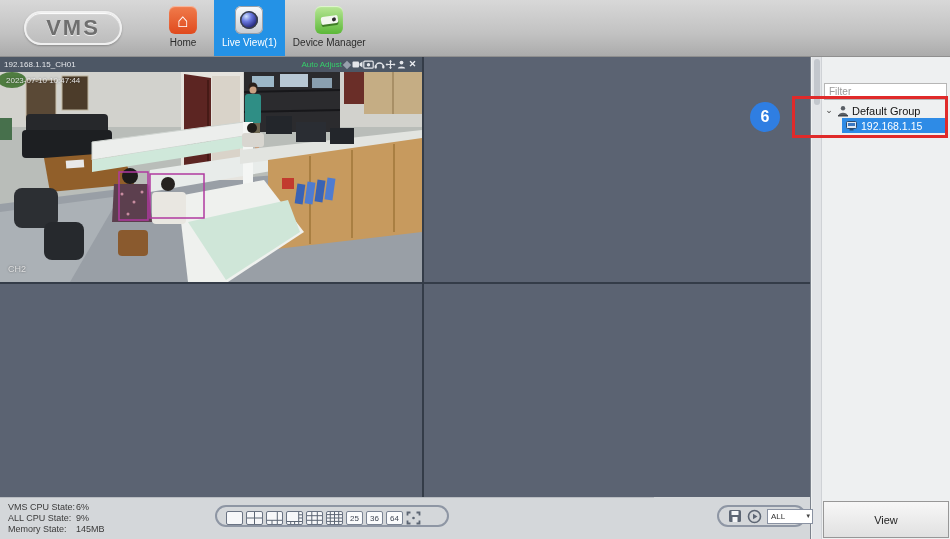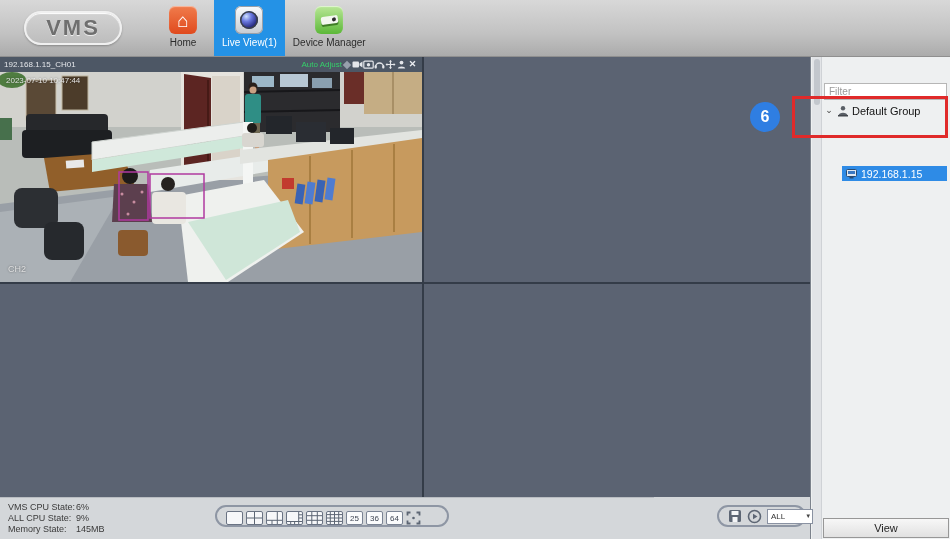--- a/index.html
+++ b/index.html
@@ -66,23 +66,23 @@
     display:flex; align-items:center; justify-content:center; font-size:11px; color:#1f1f1f; }
   .filter-input { position:absolute; left:13px; top:26px; right:3px; height:17px;
     border:1px solid #b6b6b6; font-size:10px; padding:1px 4px; color:#333;
     font-family:"Liberation Sans", sans-serif; background:#fff; }
   .filter-input::placeholder { color:#9a9a9a; }
   .tree { position:absolute; left:13px; top:46px; right:3px; }
   .tree-group { display:flex; align-items:center; height:15px; gap:3px; }
   .tree-chevron { font-size:9px; color:#444; width:10px; text-align:center; line-height:1; }
   .tree-group-label { font-size:11px; color:#141414; }
   .tree-device { display:flex; align-items:center; height:15px; gap:4px; margin-left:18px;
-    background:#2e8be6; color:#fff; padding:0 4px;margin-top:48px; }
+    background:#2e8be6; color:#fff; padding:0 4px; }
   .tree-device-label { font-size:10.5px; }
-  .view-button { position:absolute; left:12px; bottom:1px; right:1px; height:20px;
+  .view-button { position:absolute; left:12px; bottom:1px; right:1px; height:37px;
     background:linear-gradient(#f7f7f7,#e1e1e1); border:1px solid #979797;
     display:flex; align-items:center; justify-content:center; font-size:11px; color:#1f1f1f; }
 
   
   .bottombar { position:absolute; left:0; top:497px; width:654px; height:42px;
     background:#d4d7da; border-top:1px solid #b9bdc2; }
   .stats { position:absolute; left:8px; top:4px; }
   .stat-row { font-size:9px; color:#3a3a3a; line-height:11px; }
   .stat-label { display:inline-block; width:68px; }
   .pill { position:absolute; border:2px solid #8e96a4; border-radius:12px; height:22px;

